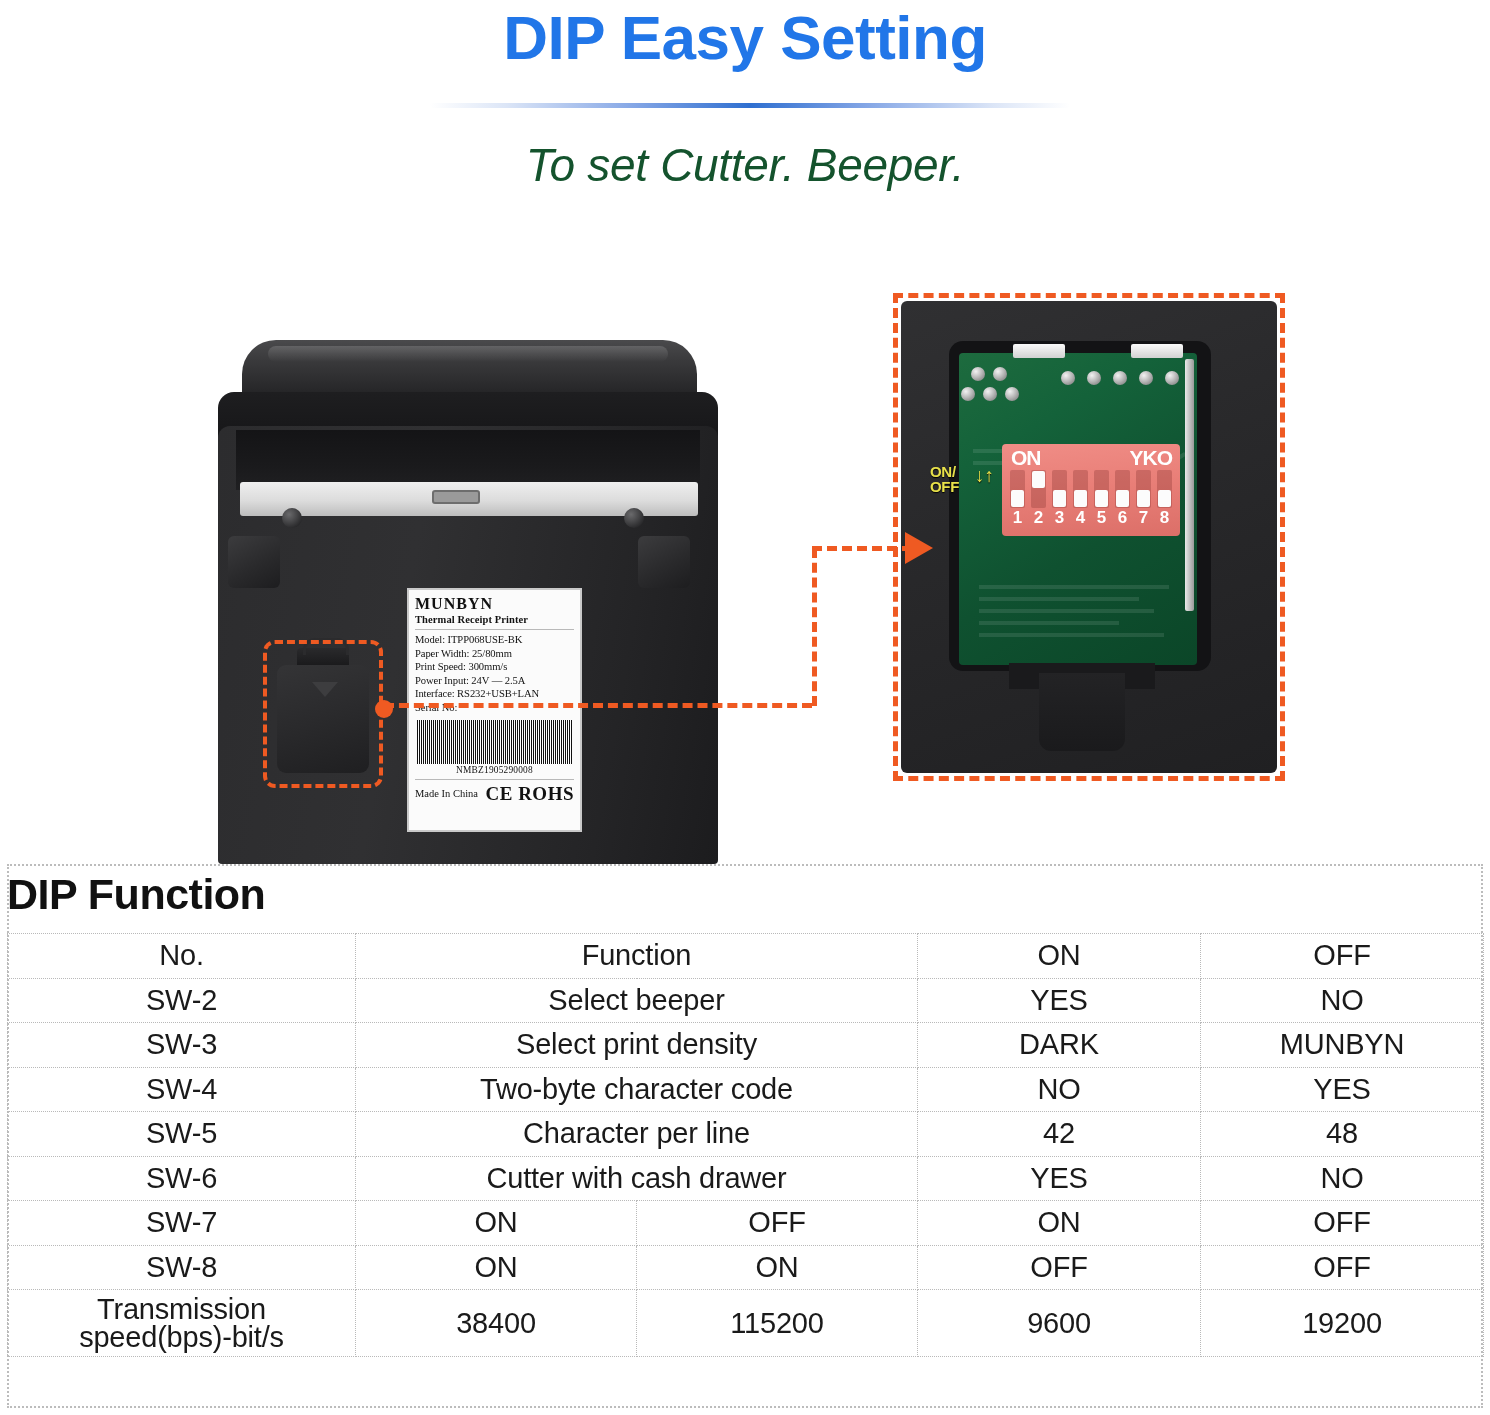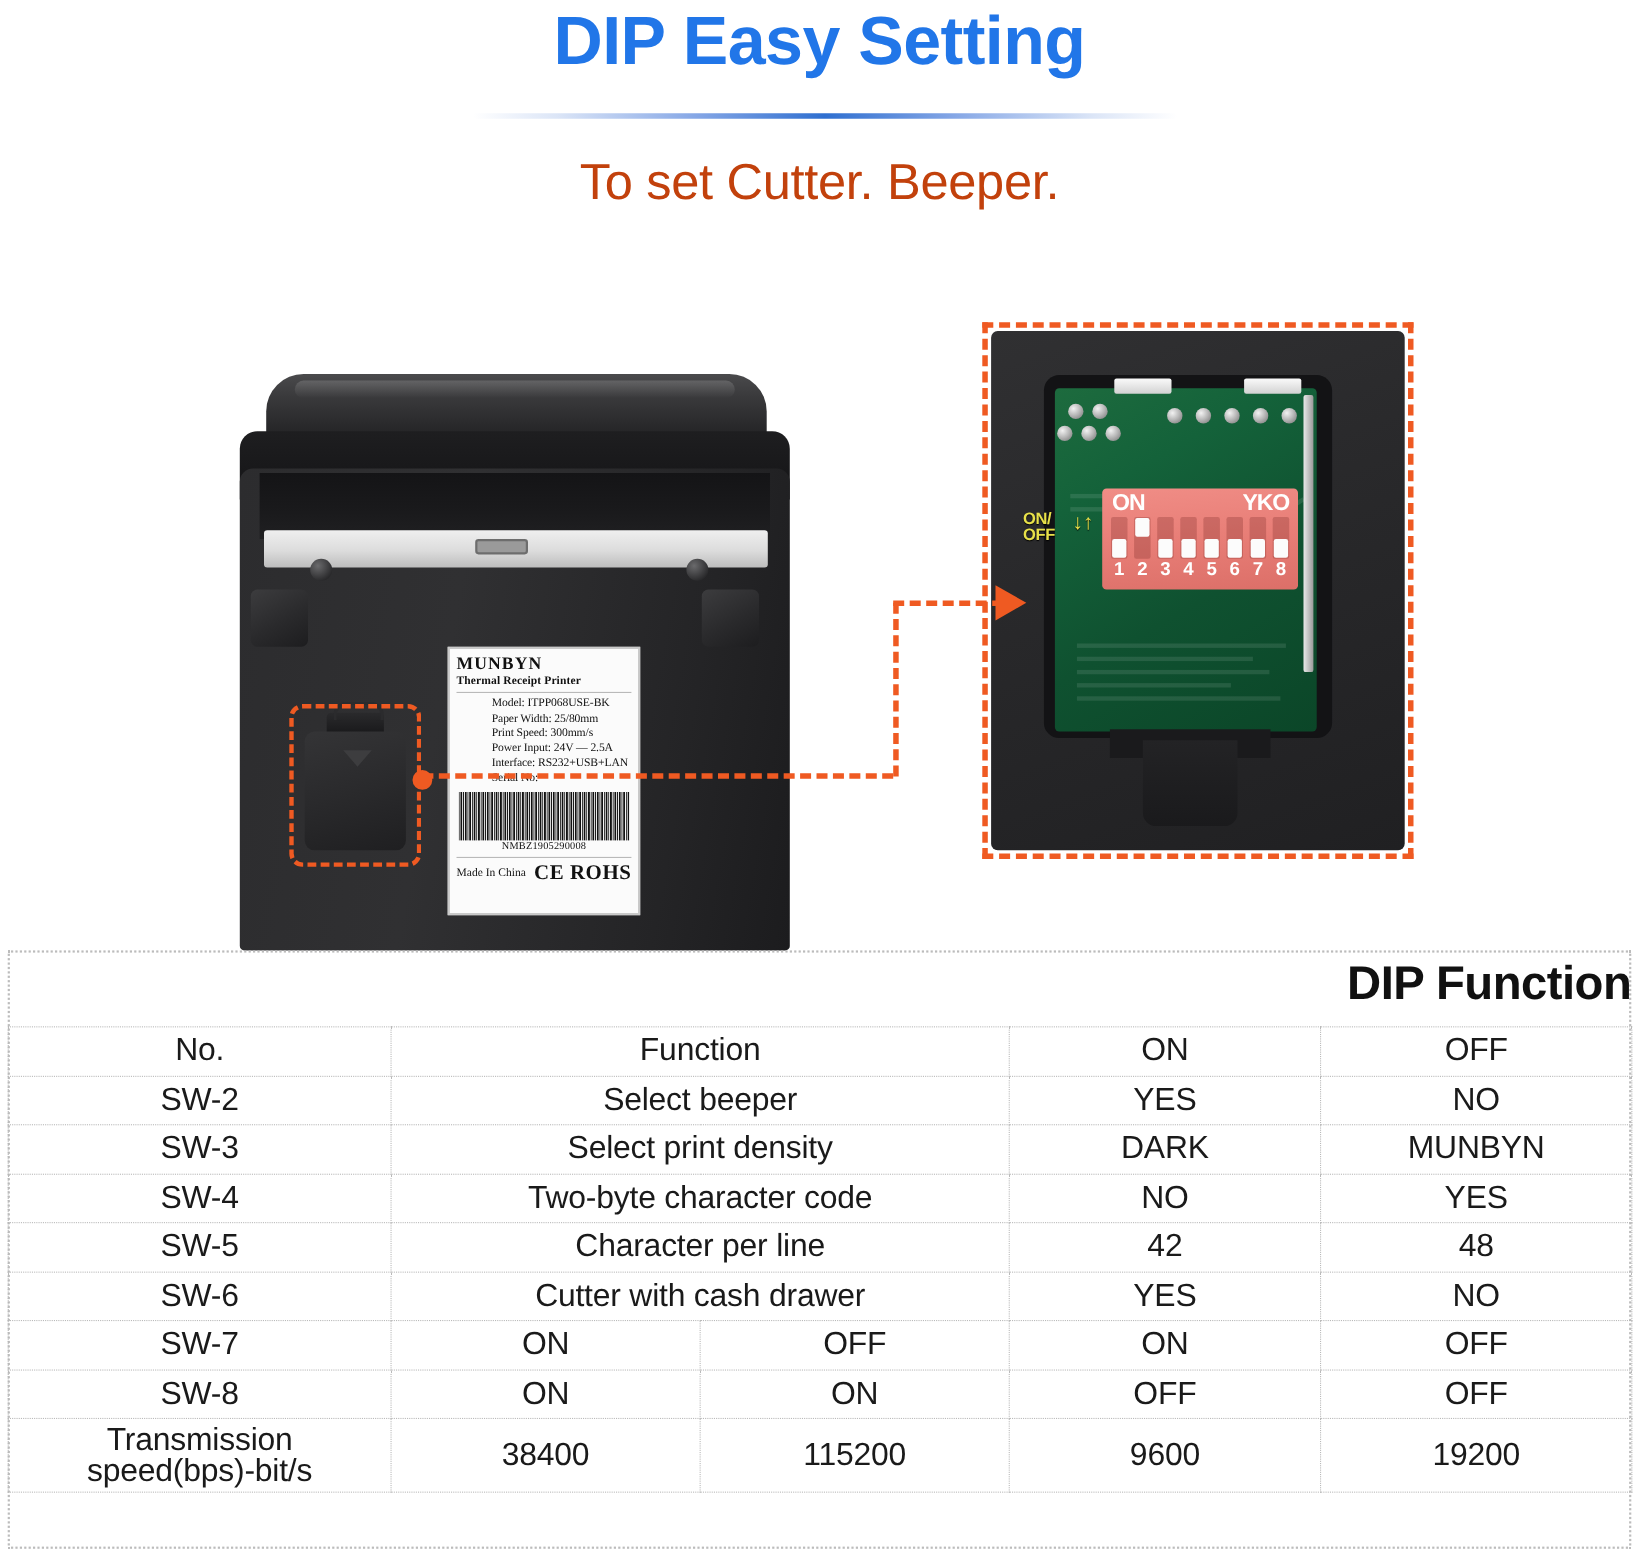--- a/index.html
+++ b/index.html
@@ -25,22 +25,22 @@
        rgba(190,208,240,0.55) 12%,
        rgba(110,150,225,0.85) 32%,
        #2f6fd0 50%,
        rgba(110,150,225,0.85) 68%,
        rgba(190,208,240,0.55) 88%,
        rgba(255,255,255,0) 100%);
     border-radius: 3px;
   }
   .subtitle {
     position: absolute; top: 134px; left: 0; width: 1490px;
-    text-align: center; color: #c2410c;
-    font-size: 46px; line-height: 62px; letter-spacing: -0.3px;
+    text-align: center; color: #14532d;
+    font-size: 46px; line-height: 62px; letter-spacing: -0.3px; font-style: italic;
   }
 
   
   .printer-wrap { position: absolute; left: 200px; top: 330px; width: 530px; height: 534px; }
 
   .p-lid {
     position:absolute; left:42px; top:10px; width:455px; height:72px;
     background: linear-gradient(180deg,#4a4a4c 0%,#3a3a3c 28%,#262628 72%,#1b1b1d 100%);
     border-radius: 34px 34px 10px 10px;
   }
@@ -113,21 +113,21 @@
 
   
   .p-label{
     position:absolute; left:207px; top:258px; width:175px; height:244px;
     background:#fbfbfb; border:2px solid #c9c9c9; padding:5px 6px;
     font-family:Liberation Serif, serif; color:#111;
   }
   .lbl-brand{ font-size:16px; font-weight:bold; letter-spacing:1px; }
   .lbl-sub{ font-size:10.5px; font-weight:bold; letter-spacing:.1px; margin-top:1px; }
   .lbl-rule{ border-top:1px solid #b9b9b9; margin:4px 0 3px; }
-  .lbl-spec{ font-size:10.6px; line-height:13.6px; letter-spacing:-.1px;margin-left:32px; }
+  .lbl-spec{ font-size:10.6px; line-height:13.6px; letter-spacing:-.1px; }
   .lbl-barcode{
     height:44px; margin:5px 2px 0; background-repeat:repeat-x; background-size:4px 100%;
     background-image:repeating-linear-gradient(90deg,#111 0 1px,#fff 1px 2px,#111 2px 3px,#fff 3px 5px);
   }
   .lbl-bcnum{ font-size:9.4px; text-align:center; letter-spacing:.2px; margin-top:1px; }
   .lbl-footrule{ border-top:1px solid #b9b9b9; margin:4px 0 3px; }
   .lbl-foot{ display:flex; align-items:center; justify-content:space-between; font-size:10.5px; }
   .lbl-marks{ font-weight:bold; font-size:19px; letter-spacing:.5px; }
 
   
@@ -226,21 +226,21 @@
   }
 
   
   .tbl-zone{ position:absolute; left:7px; top:864px; width:1476px; height:544px; }
   .tbl-outer{
     position:absolute; inset:0;
     border:2px dotted #bcbcbc;
   }
   .tbl-title{
     position:absolute; left:0; top:6px; width:100%;
-    text-align:right; font-size:43px; font-weight:bold; color:#111;
+    text-align:left; font-size:43px; font-weight:bold; color:#111;
     letter-spacing:-.5px;
   }
   table.dip{
     position:absolute; left:0; top:69px; width:1476px;
     border-collapse:collapse; table-layout:fixed;
   }
   table.dip td{
     border:1px dotted #b9b9b9;
     text-align:center; vertical-align:middle;
     font-size:29px; color:#1a1a1a; letter-spacing:-.2px;

